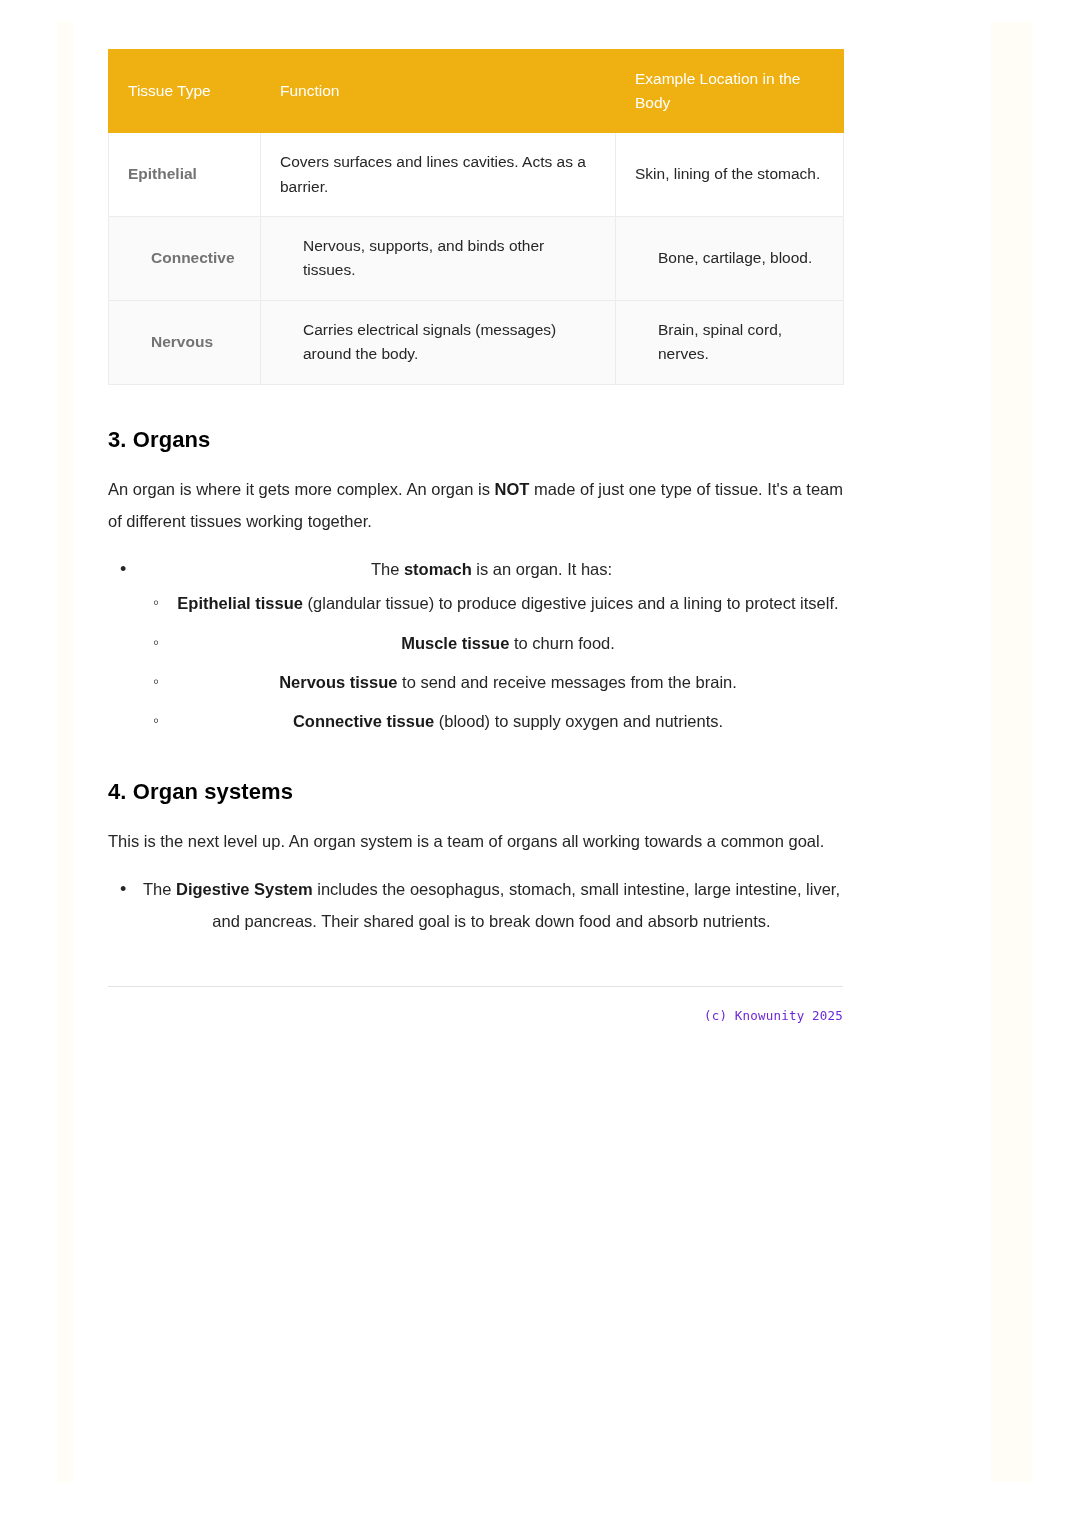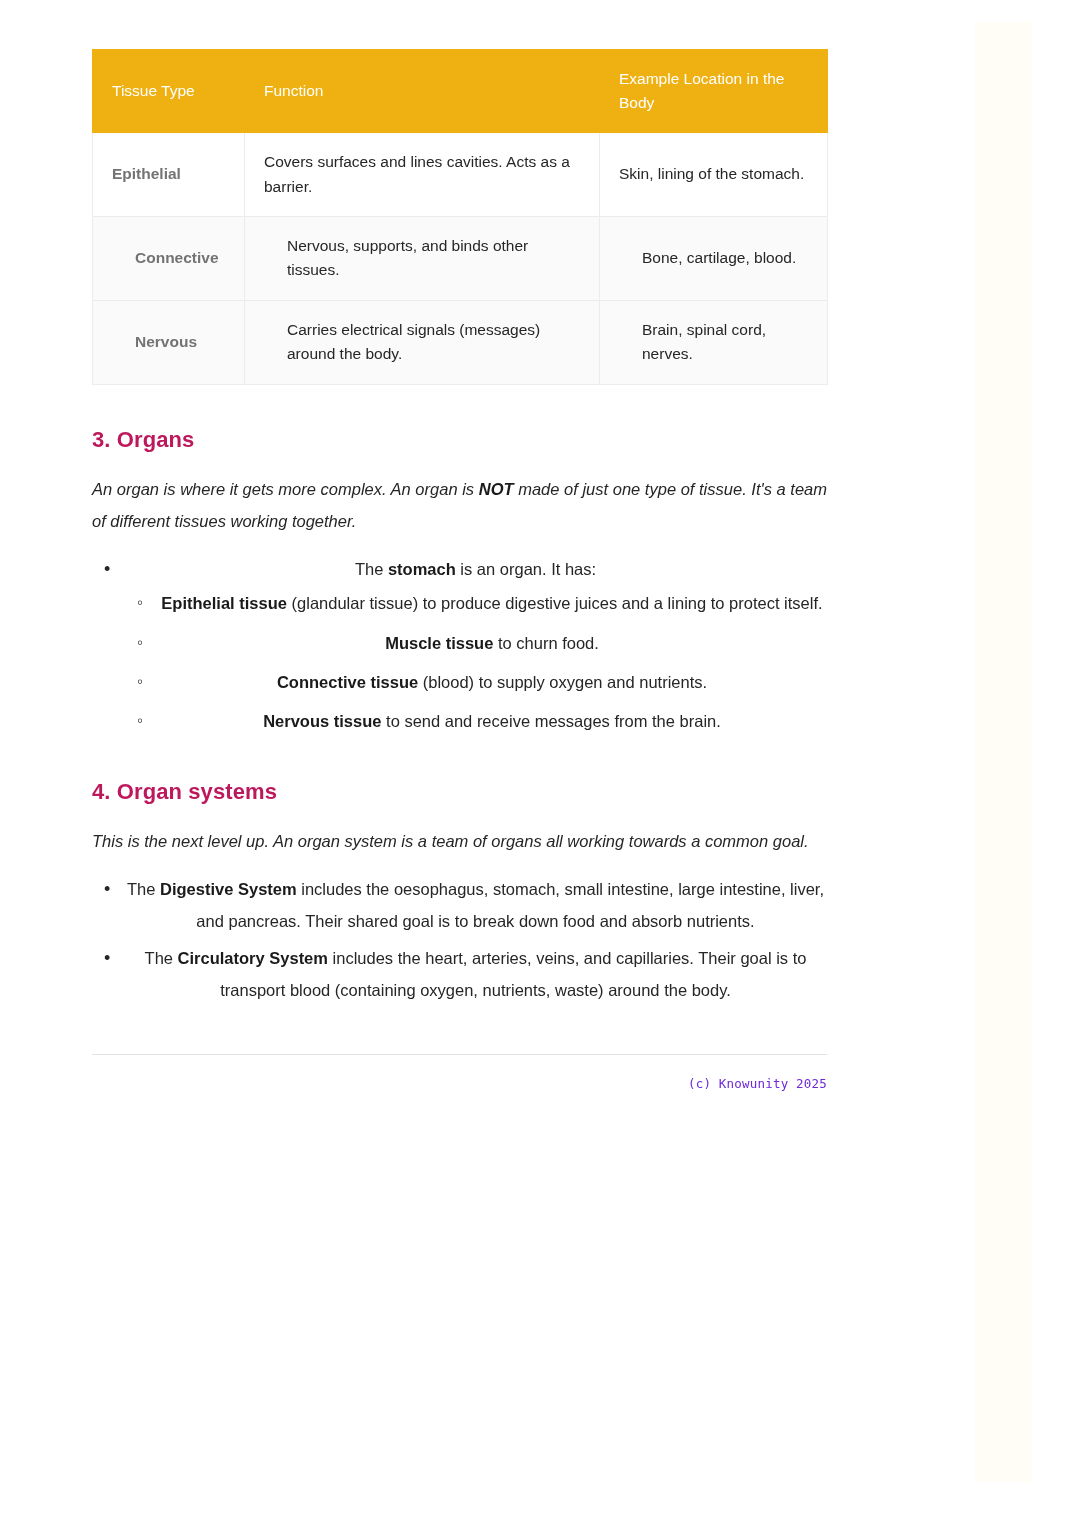--- a/index.html
+++ b/index.html
@@ -20,21 +20,21 @@
     position: absolute;
     left: 57px;
     top: 22px;
     width: 975px;
     height: 1460px;
     background: #fffdf5;
   }
 
   .page-inner {
     position: absolute;
-    left: 0;
+    left: 16px;
     top: 0;
     width: 918px;
     height: 100%;
     background: #ffffff;
   }
 
   .content {
     position: absolute;
     left: 35px;
     top: 27px;
@@ -73,34 +73,33 @@
   table.tissue-table td.type-cell {
     font-weight: bold;
     color: #737373;
   }
   col.c1 { width: 152px; }
   col.c2 { width: 355px; }
   col.c3 { width: 228px; }
 
   
   h2.section-heading {
-    color: #be185d;
+    color: #000000;
     font-size: 22px;
     font-weight: bold;
     margin: 42px 0 20px 0;
     letter-spacing: .1px;
   }
 
   p.para {
     font-size: 16.5px;
     line-height: 1.95;
     margin: 0 0 6px 0;
     text-align: justify;
     color: #262626;
-    font-style: italic;
   }
 
   ul.bullets {
     margin: 16px 0 0 0;
     padding-left: 32px;
     list-style: none;
     text-align: center;
   }
   ul.bullets > li {
     position: relative;
@@ -196,33 +195,32 @@
       <h2 class="section-heading">3. Organs</h2>
 
       <p class="para"><span>An organ is where it gets more complex. An organ is </span><b>NOT</b><span> made of just one type of tissue. It's a team of different tissues working together.</span></p>
 
       <ul class="bullets">
         <li>
           <span>The </span><b>stomach</b><span> is an organ. It has:</span>
           <ul class="sub">
             <li><b>Epithelial tissue</b><span> (glandular tissue) to produce digestive juices and a lining to protect itself.</span></li>
             <li><b>Muscle tissue</b><span> to churn food.</span></li>
+            <li><b>Nervous tissue</b><span> to send and receive messages from the brain.</span></li>
             <li><b>Connective tissue</b><span> (blood) to supply oxygen and nutrients.</span></li>
-            <li><b>Nervous tissue</b><span> to send and receive messages from the brain.</span></li>
           </ul>
         </li>
       </ul>
 
       <h2 class="section-heading">4. Organ systems</h2>
 
       <p class="para">This is the next level up. An organ system is a team of organs all working towards a common goal.</p>
 
       <ul class="bullets">
         <li><span>The </span><b>Digestive System</b><span> includes the oesophagus, stomach, small intestine, large intestine, liver, and pancreas. Their shared goal is to break down food and absorb nutrients.</span></li>
-        <li><span>The </span><b>Circulatory System</b><span> includes the heart, arteries, veins, and capillaries. Their goal is to transport blood (containing oxygen, nutrients, waste) around the body.</span></li>
       </ul>
 
       <hr class="divider">
 
       <div class="footer">(c) Knowunity 2025</div>
 
     </div>
   </div>
 </div>
 

